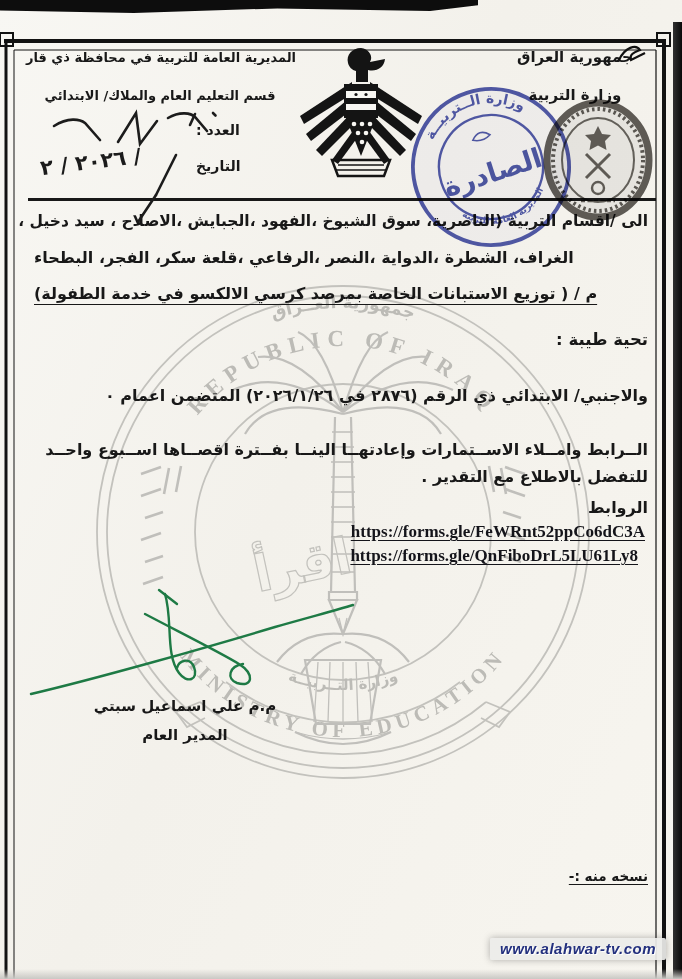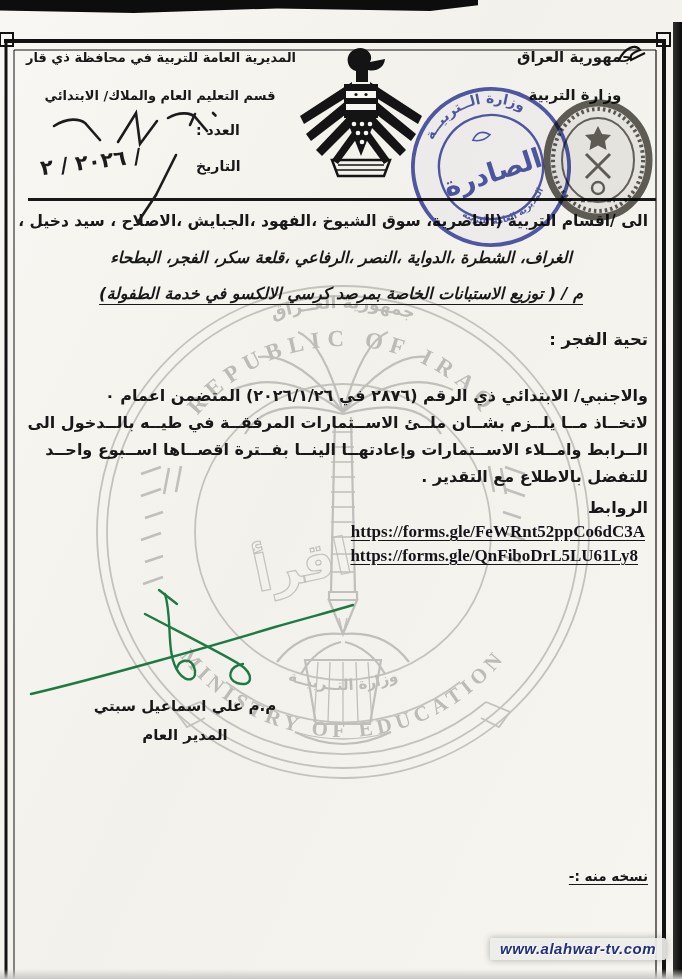--- a/index.html
+++ b/index.html
@@ -2,21 +2,21 @@
 <html><head>
 <meta charset="utf-8">
 <style>
   html,body{margin:0;padding:0;background:#b8b7b4;}
   #page{position:relative;width:682px;height:979px;overflow:hidden;
         background:linear-gradient(115deg,#f8f7f3 0%,#f3f1eb 45%,#f7f5ef 100%);
         font-family:"DejaVu Sans",sans-serif;}
   .abs{position:absolute;}
   .ar{font-family:"DejaVu Sans",sans-serif;font-weight:bold;color:#181818;direction:rtl;white-space:nowrap;}
   .rline{position:absolute;right:34px;white-space:nowrap;direction:rtl;font-weight:bold;color:#181818;}
-  .cline{position:absolute;left:34px;width:614px;text-align:center;direction:rtl;font-weight:bold;color:#181818;white-space:nowrap;font-style:italic;}
+  .cline{position:absolute;left:34px;width:614px;text-align:left;direction:rtl;font-weight:bold;color:#181818;white-space:nowrap;}
   .link{font-family:"Liberation Serif",serif;font-weight:bold;font-size:17px;color:#14141a;
         text-decoration:underline;text-underline-offset:3px;white-space:nowrap;}
   svg{display:block;}
   #alahwar{position:absolute;right:16px;top:938px;padding:2px 10px 3px 10px;
            background:rgba(236,236,233,.92);border-radius:2px;box-shadow:0 0 7px rgba(40,40,40,.35);
            font-family:"Liberation Sans",sans-serif;font-style:italic;font-weight:bold;font-size:15px;
            letter-spacing:.5px;color:#23307e;text-shadow:1px 1px 0 #ffffff;}
 </style>
 </head>
 <body>
@@ -196,23 +196,22 @@
       <text x="87" y="102" font-size="27" font-weight="bold" fill="#3743a0" text-anchor="middle" font-family="DejaVu Sans">الصادرة</text>
     </g>
   </svg>
 
   <div class="abs" style="left:28px;top:198px;width:628px;height:2.5px;background:#181818;z-index:2;"></div>
 
   <div class="rline" style="top:212px;font-size:15.5px;z-index:2;">الى /اقسام التربية (الناصرية، سوق الشيوخ ،الفهود ،الجبايش ،الاصلاح ، سيد دخيل ،</div>
   <div class="cline" style="top:248px;font-size:16px;z-index:2;">الغراف، الشطرة ،الدواية ،النصر ،الرفاعي ،قلعة سكر، الفجر، البطحاء</div>
   <div class="cline" style="top:284px;font-size:16px;z-index:2;text-decoration:underline;text-underline-offset:5px;">م / ( توزيع الاستبانات الخاصة بمرصد كرسي الالكسو في خدمة الطفولة)</div>
 
-  <div class="rline" style="top:330px;font-size:16.5px;z-index:2;">تحية الفجر :</div>
+  <div class="rline" style="top:330px;font-size:16.5px;z-index:2;">تحية طيبة :</div>
   <div class="rline" style="top:386px;font-size:16px;z-index:2;">والاجنبي/ الابتدائي ذي الرقم (٢٨٧٦ في ٢٠٢٦/١/٢٦) المتضمن اعمام ٠</div>
-  <div class="rline" style="top:413px;font-size:16px;z-index:2;">لاتخــاذ مــا يلــزم بشــان ملــئ الاســتمارات المرفقــة في طيــه بالــدخول الى</div>
   <div class="rline" style="top:440px;font-size:16px;z-index:2;">الــرابط وامــلاء الاســتمارات وإعادتهــا الينــا بفــترة اقصــاها اســبوع واحــد</div>
   <div class="rline" style="top:467px;font-size:16px;z-index:2;">للتفضل بالاطلاع مع التقدير .</div>
 
   <div class="rline" style="top:498px;font-size:16px;z-index:2;">الروابط</div>
   <div class="abs link" style="right:37px;top:522px;z-index:2;">https://forms.gle/FeWRnt52ppCo6dC3A</div>
   <div class="abs link" style="right:44px;top:546px;z-index:2;">https://forms.gle/QnFiboDrL5LU61Ly8</div>
 
   <svg class="abs" style="left:25px;top:580px;z-index:4;" width="335" height="135" viewBox="0 0 335 135">
     <g stroke="#1e7a45" stroke-width="2.4" fill="none" stroke-linecap="round">
       <path d="M6,114 C70,99 180,68 250,47 C285,37 312,30 328,25"></path>

